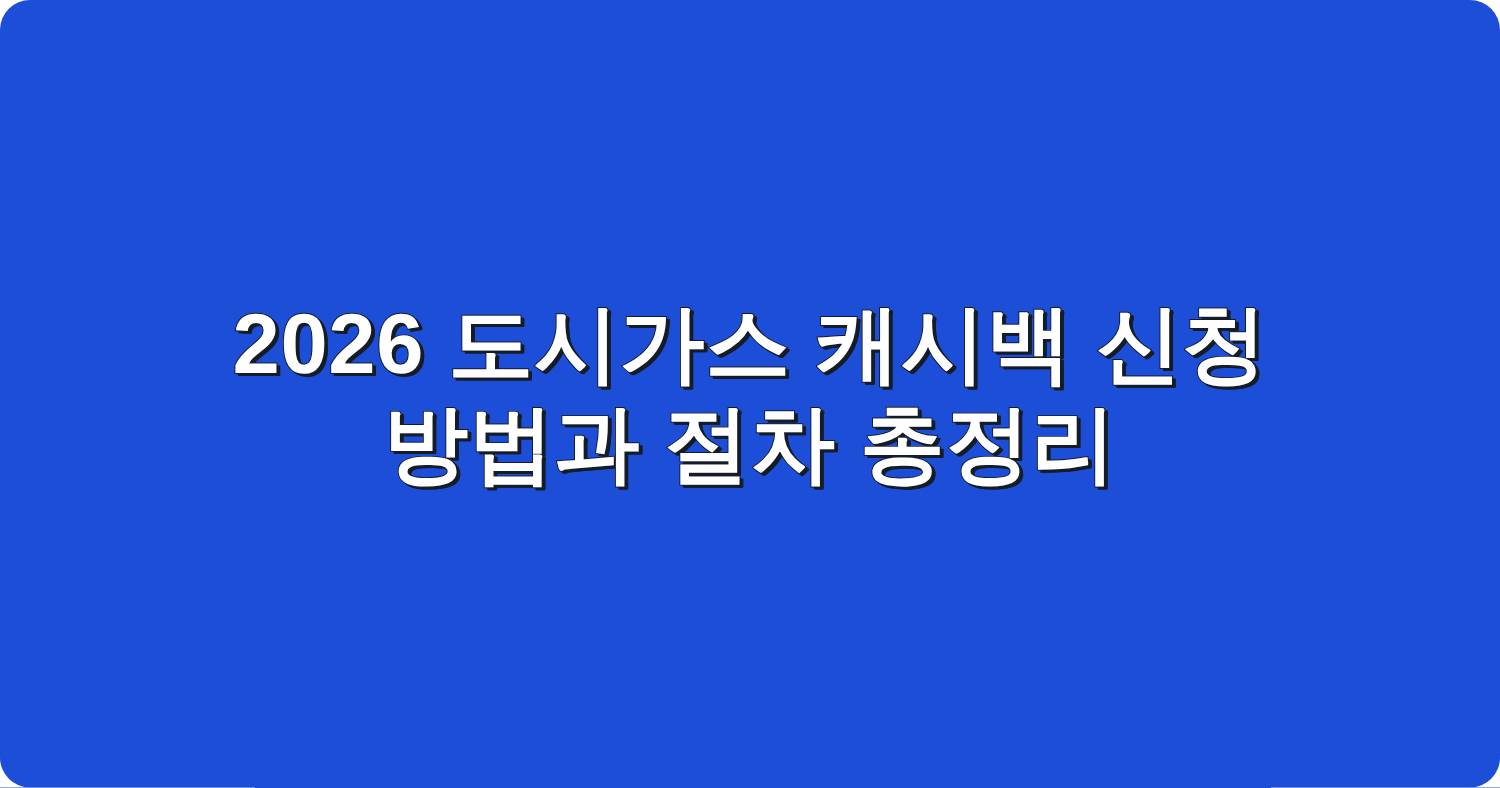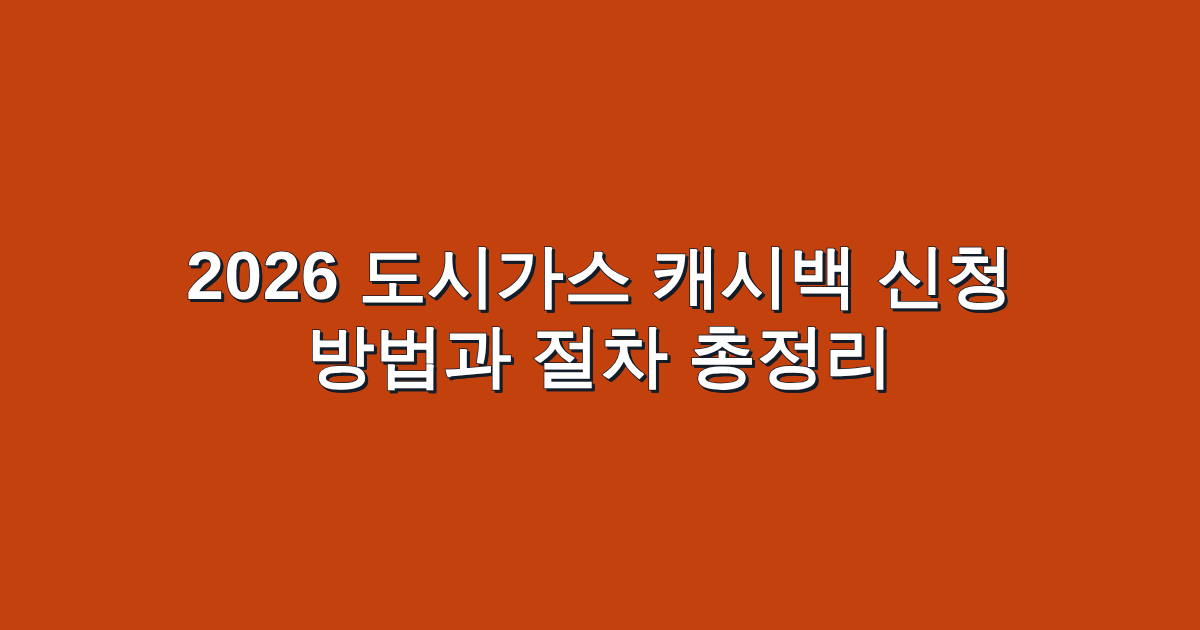--- a/index.html
+++ b/index.html
@@ -52,21 +52,21 @@
     text-shadow:
        3px  3px 0   #141c28,
        2px  3px 0   #141c28,
        3px  2px 0   #141c28,
        1px  1px 0   #1a2431;
   }
 </style>
 </head>
 <body>
 
-<div class="og-card" style="background-color: #c2410c;">
+<div class="og-card" style="background-color: #1d4ed8; border-radius: 24px;">
 
   <div class="headline-wrap">
 
     <h1 class="headline" style="color: rgb(255, 255, 255);">2026 도시가스 캐시백 신청 방법과 절차 총정리</h1>
 
   </div>
 
 </div>
 
 </body></html>

